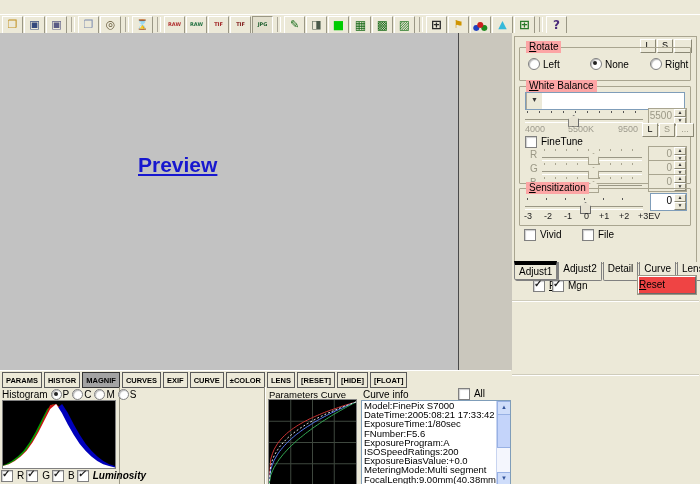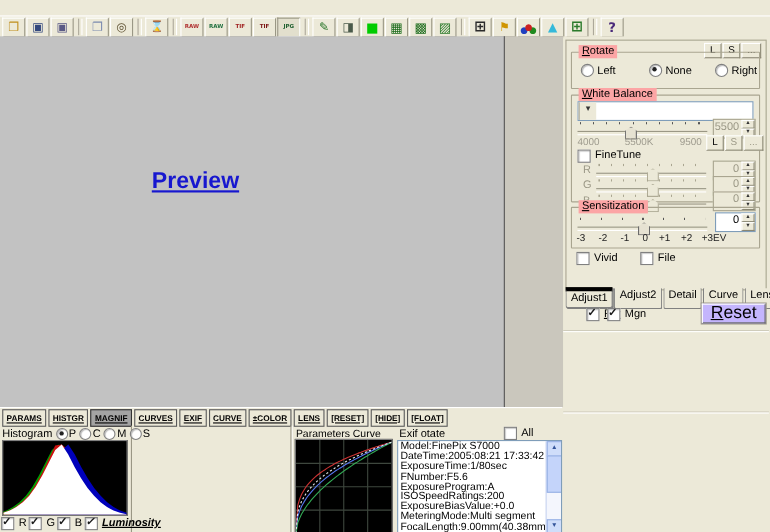--- a/index.html
+++ b/index.html
@@ -63,36 +63,36 @@
                    font-size:5px;line-height:5px;text-align:center;color:#333;}
   .spin.dis{border-color:#a9a590;background:#ece9d8;}
   .spin.dis .val{color:#9b9886;}
   .scale-lbl{position:absolute;font-size:9px;color:#9e9b8e;}
   .scale-lbl.dark{color:#222;}
   .chan-lbl{position:absolute;font-size:10px;color:#9b9886;}
   .rtabs{position:absolute;left:2px;top:229px;display:flex;}
   .rtab{font-size:10px;padding:1px 4px 2px 4px;border:1px solid #808080;border-top:none;background:#ece9d8;
         margin-right:1px;border-radius:0 0 2px 2px;position:relative;}
   .rtab.active{border-top:4px solid #000000;top:-1px;box-shadow:1px 1px 0 #808080;}
-  .btn{position:absolute;background:#c4b5fd;border:1px solid;border-color:#fff #6a6a6a #6a6a6a #fff;
-       box-shadow:0 0 0 1px #9a9785;font-size:16px;text-align:center;}
+  .btn{position:absolute;background:#ef4444;border:1px solid;border-color:#fff #6a6a6a #6a6a6a #fff;
+       box-shadow:0 0 0 1px #9a9785;font-size:10px;}
   .groove{position:absolute;border-top:1px solid #cfccbb;border-bottom:1px solid #fff;left:0;right:1px;}
 
   
   .bottom-panel{position:absolute;left:0;top:370px;width:511px;height:114px;background:#ece9d8;border-top:1px solid #fff;}
   .btabs{position:absolute;top:1px;left:2px;display:flex;gap:2px;}
   .btab{font-size:7.5px;font-weight:bold;padding:3px 3px 2px 3px;border:1px solid #5a5a5a;background:#ece9d8;
-        white-space:nowrap;text-decoration:underline;}
+        white-space:nowrap;}
   .btab.active{background:#a3a3a3;border-color:#333;}
   .hist-panel{position:absolute;left:0;top:16px;width:119px;height:98px;border-right:1px solid #9a9785;}
   .panel-head{display:flex;align-items:center;font-size:10px;padding:1px 2px;gap:3px;height:12px;}
   .mode{display:flex;align-items:center;gap:1px;font-size:10px;}
   .chart-box{position:absolute;background:#000;border:1px solid #808080;}
   .hist-foot{position:absolute;left:1px;top:83px;display:flex;align-items:center;gap:2px;font-size:9px;}
-  .hist-foot .lum{font-style:italic;font-weight:bold;text-decoration:underline;}
+  .hist-foot .lum{font-style:italic;font-weight:bold;}
   .vsep{position:absolute;top:386px;height:98px;border-left:1px solid #9a9785;border-right:1px solid #fff;}
   .curve-panel{position:absolute;left:267px;top:16px;width:92px;height:98px;}
   .curve-panel .panel-head{font-size:9.5px;}
   .exif-panel{position:absolute;left:361px;top:16px;width:150px;height:98px;}
   .exif-list{position:absolute;left:0;top:13px;width:148px;height:85px;background:#fff;
              border:1px solid #7f9db9;overflow:hidden;}
   .exif-list ul{margin:0;padding:0 14px 0 2px;list-style:none;}
   .exif-list li{font-size:9.5px;line-height:9.2px;white-space:nowrap;}
   .sbar{position:absolute;right:0;top:0;bottom:0;width:13px;background:#f4f6fd;border-left:1px solid #c8d4f0;}
   .sbar .sarr{position:absolute;left:0;width:12px;height:12px;background:#cfddfa;border:1px solid #98b1e4;
@@ -420,21 +420,21 @@
             <path d="M0,85 L1.7,59.3 L3.5,53.4 L5.2,49.3 L7.0,46.1 L8.7,43.4 L10.4,41.1 L12.2,39.0 L13.9,37.1 L15.7,35.4 L17.4,33.8 L19.1,32.3 L20.9,30.9 L22.6,29.6 L24.4,28.3 L26.1,27.2 L27.8,26.0 L29.6,24.9 L31.3,23.9 L33.1,22.9 L34.8,21.9 L36.5,21.0 L38.3,20.1 L40.0,19.2 L41.8,18.4 L43.5,17.6 L45.2,16.8 L47.0,16.0 L48.7,15.3 L50.5,14.5 L52.2,13.8 L53.9,13.1 L55.7,12.4 L57.4,11.7 L59.2,11.1 L60.9,10.4 L62.6,9.8 L64.4,9.2 L66.1,8.6 L67.9,8.0 L69.6,7.4 L71.3,6.8 L73.1,6.2 L74.8,5.7 L76.6,5.1 L78.3,4.6 L80.0,4.1 L81.8,3.5 L83.5,3.0 L85.3,2.5 L87.0,2.0" fill="none" stroke="#cc3333" stroke-width="1"></path>
             <path d="M0,85 L1.7,69.6 L3.5,64.2 L5.2,60.2 L7.0,57.0 L8.7,54.2 L10.4,51.6 L12.2,49.4 L13.9,47.3 L15.7,45.3 L17.4,43.5 L19.1,41.7 L20.9,40.1 L22.6,38.5 L24.4,37.0 L26.1,35.5 L27.8,34.1 L29.6,32.8 L31.3,31.5 L33.1,30.2 L34.8,29.0 L36.5,27.8 L38.3,26.7 L40.0,25.6 L41.8,24.5 L43.5,23.4 L45.2,22.3 L47.0,21.3 L48.7,20.3 L50.5,19.3 L52.2,18.4 L53.9,17.4 L55.7,16.5 L57.4,15.6 L59.2,14.7 L60.9,13.8 L62.6,12.9 L64.4,12.1 L66.1,11.2 L67.9,10.4 L69.6,9.6 L71.3,8.8 L73.1,8.0 L74.8,7.2 L76.6,6.4 L78.3,5.7 L80.0,4.9 L81.8,4.2 L83.5,3.4 L85.3,2.7 L87.0,2.0" fill="none" stroke="#5577ee" stroke-width="1"></path>
             <path d="M0,85 L1.7,75.3 L3.5,70.9 L5.2,67.3 L7.0,64.3 L8.7,61.6 L10.4,59.1 L12.2,56.9 L13.9,54.7 L15.7,52.7 L17.4,50.8 L19.1,48.9 L20.9,47.1 L22.6,45.4 L24.4,43.8 L26.1,42.2 L27.8,40.6 L29.6,39.1 L31.3,37.7 L33.1,36.3 L34.8,34.9 L36.5,33.5 L38.3,32.2 L40.0,30.9 L41.8,29.6 L43.5,28.3 L45.2,27.1 L47.0,25.9 L48.7,24.7 L50.5,23.5 L52.2,22.3 L53.9,21.2 L55.7,20.1 L57.4,19.0 L59.2,17.9 L60.9,16.8 L62.6,15.7 L64.4,14.7 L66.1,13.6 L67.9,12.6 L69.6,11.6 L71.3,10.6 L73.1,9.6 L74.8,8.6 L76.6,7.6 L78.3,6.7 L80.0,5.7 L81.8,4.8 L83.5,3.8 L85.3,2.9 L87.0,2.0" fill="none" stroke="#33aa55" stroke-width="1"></path>
             <path d="M0,85 L1.7,65.5 L3.5,59.8 L5.2,55.7 L7.0,52.4 L8.7,49.6 L10.4,47.1 L12.2,44.9 L13.9,42.9 L15.7,41.0 L17.4,39.2 L19.1,37.6 L20.9,36.0 L22.6,34.6 L24.4,33.2 L26.1,31.8 L27.8,30.6 L29.6,29.3 L31.3,28.1 L33.1,27.0 L34.8,25.9 L36.5,24.8 L38.3,23.7 L40.0,22.7 L41.8,21.7 L43.5,20.8 L45.2,19.8 L47.0,18.9 L48.7,18.0 L50.5,17.2 L52.2,16.3 L53.9,15.5 L55.7,14.6 L57.4,13.8 L59.2,13.0 L60.9,12.3 L62.6,11.5 L64.4,10.8 L66.1,10.0 L67.9,9.3 L69.6,8.6 L71.3,7.9 L73.1,7.2 L74.8,6.5 L76.6,5.8 L78.3,5.2 L80.0,4.5 L81.8,3.9 L83.5,3.2 L85.3,2.6 L87.0,2.0" fill="none" stroke="#e8e8e8" stroke-width="1" stroke-dasharray="2,2"></path>
           </svg>
       </div>
     </div>
 
     <div class="exif-panel">
       <div class="panel-head" style="justify-content:space-between;padding-right:26px;">
-        <span>Exif otate</span>
+        <span>Curve info</span>
         <label class="cl" style="position:static;">
           <span class="cb"></span>
           <span>All</span>
           </label>
       </div>
       <div class="exif-list">
         <ul id="exif-lines">
             <li>Model:FinePix S7000</li>
             <li>DateTime:2005:08:21 17:33:42</li>
             <li>ExposureTime:1/80sec</li>

